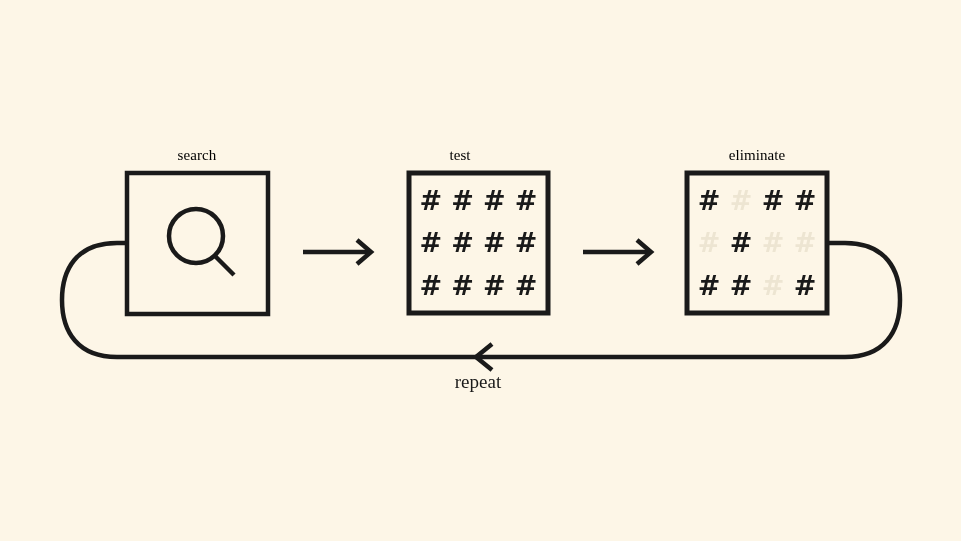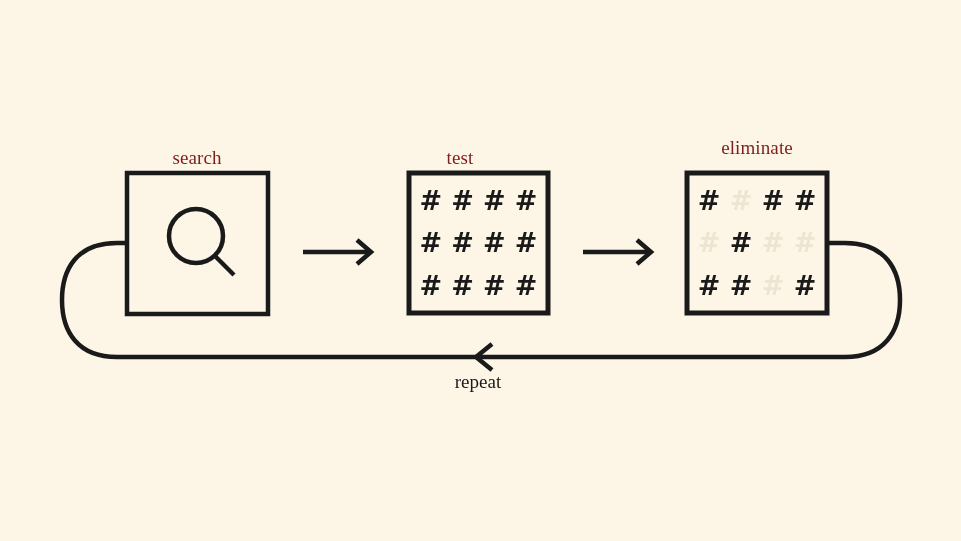--- a/index.html
+++ b/index.html
@@ -19,22 +19,22 @@
     height: 541px;
   }
   .svg-layer {
     position: absolute;
     inset: 0;
     width: 961px;
     height: 541px;
   }
   .stage-label {
     position: absolute;
-    font-size: 19px;
-    color: #7f1d1d;
+    font-size: 15px;
+    color: #000000;
     text-align: center;
     white-space: nowrap;
     transform: translateX(-50%);
     letter-spacing: 0.1px;
   }
   .loop-label {
     position: absolute;
     font-size: 19px;
     color: #1A1A1A;
     text-align: left;
@@ -92,21 +92,21 @@
     <path d="M 827 243 L 845 243 C 886 243 900 270 900 300 C 900 332 884 357 845 357
              L 117 357 C 78 357 62 332 62 300 C 62 270 76 243 117 243 L 127 243" fill="none" stroke="#1A1A1A" stroke-width="4.5"></path>
 
     <polyline points="492,344 476,357 492,370" fill="none" stroke="#1A1A1A" stroke-width="4.5" stroke-linecap="butt" stroke-linejoin="miter"></polyline>
   </svg>
 
   <div class="stage-label" style="left:197px; top:147px;">search</div>
 
   <div class="stage-label" style="left:460px; top:147px;">test</div>
 
-  <div class="stage-label" style="left:757px; top:137px;">eliminate</div>
+  <div class="stage-label" style="left:757px; top:147px;">eliminate</div>
 
   <div class="loop-label" style="left:478px; top:371px;">repeat</div>
 
   <div class="grid-box" style="left:415px; top:179px; width:127px; height:128px;">
       <span class="hash">#</span>
       <span class="hash">#</span>
       <span class="hash">#</span>
       <span class="hash">#</span>
       <span class="hash">#</span>
       <span class="hash">#</span>

